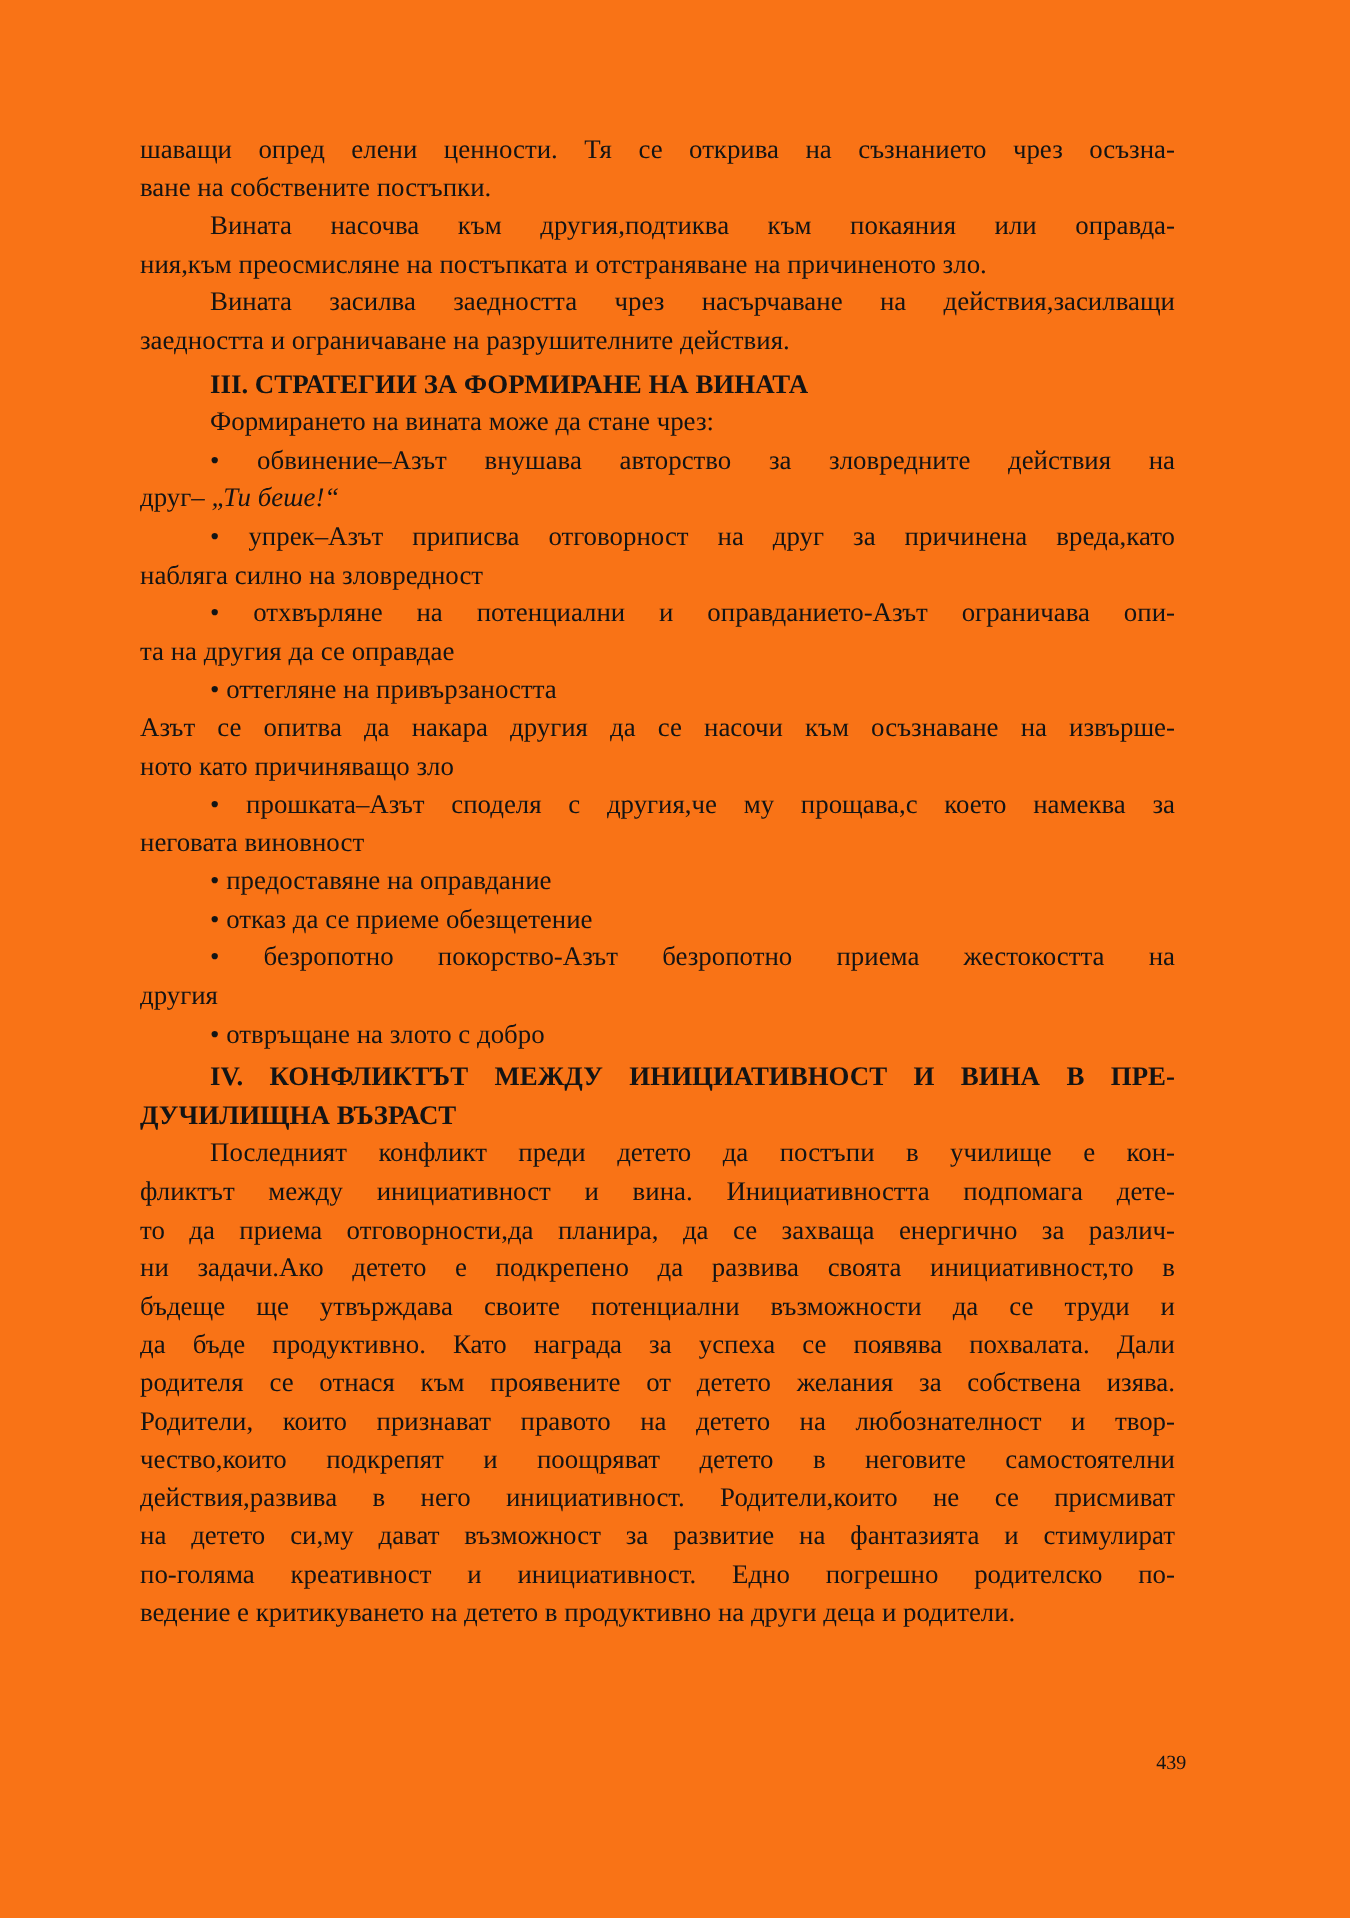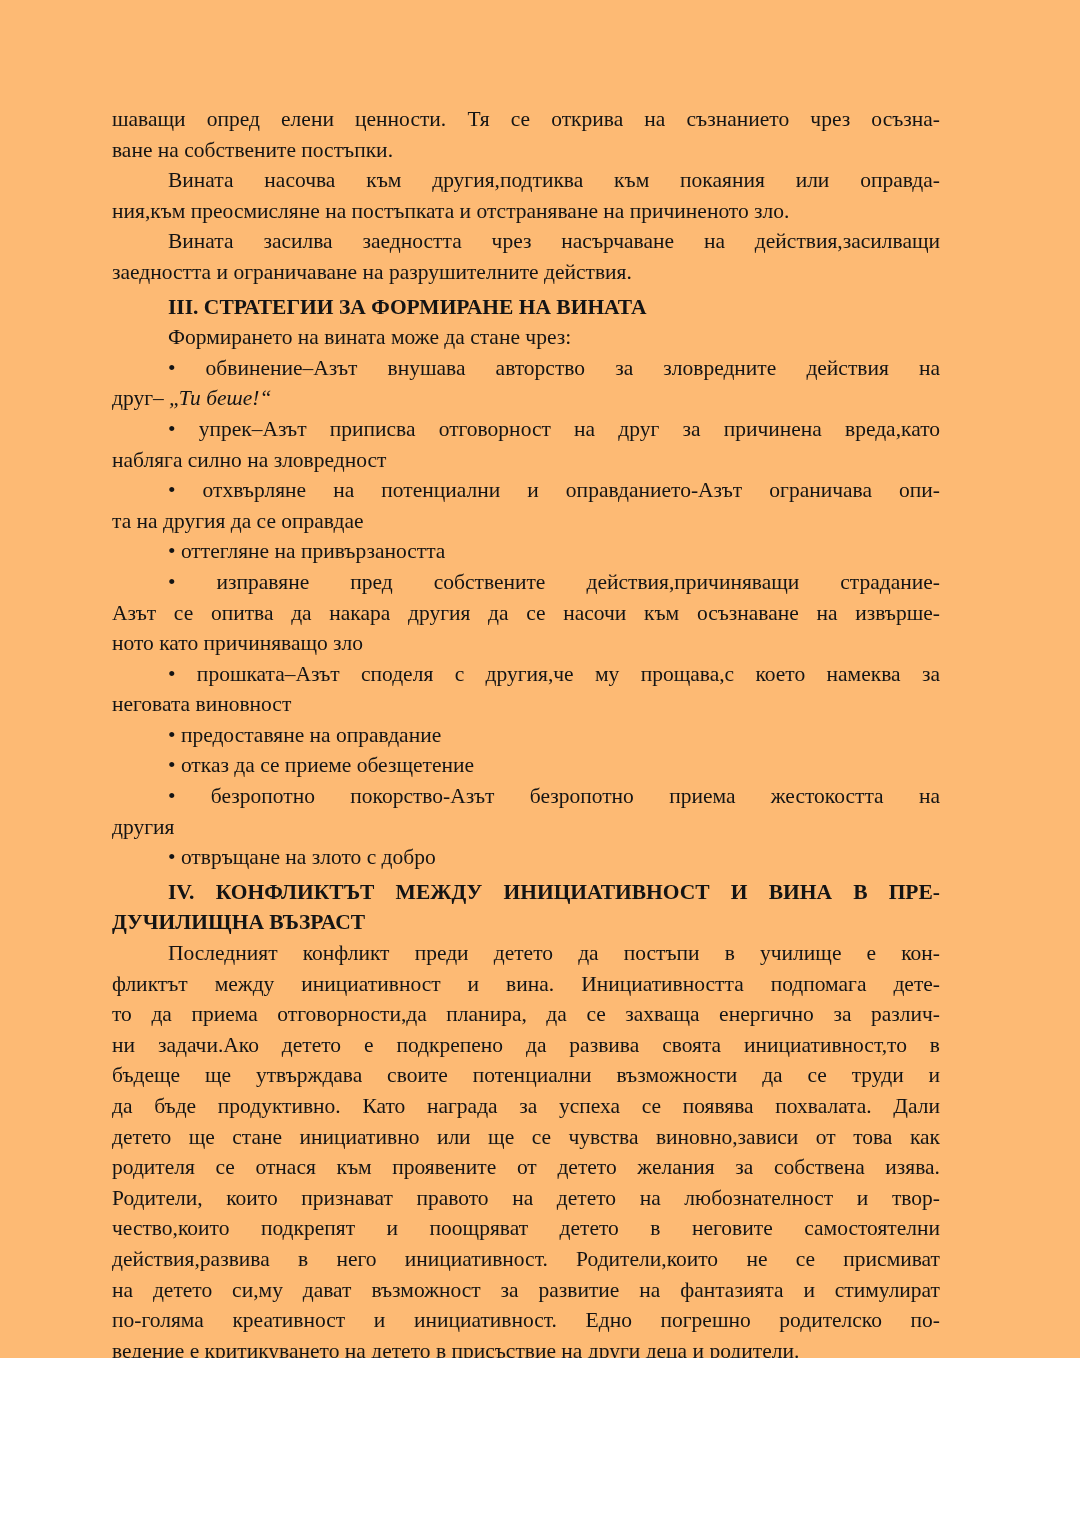--- a/index.html
+++ b/index.html
@@ -3,22 +3,22 @@
 <meta charset="utf-8">
 <style>
   html, body {
     margin: 0;
     padding: 0;
     background: #ffffff;
   }
   .page {
     position: relative;
     width: 1080px;
-    height: 1358px;
-    background: #fdba74;
+    height: 1534px;
+    background: #f97316;
     font-family: "Liberation Serif", "DejaVu Serif", serif;
     color: #141414;
     overflow: hidden;
   }
   .text-column {
     position: absolute;
     left: 112px;
     top: 104px;
     width: 828px;
   }
@@ -87,21 +87,20 @@
         <div class="line">набляга силно на зловредност</div>
       </div>
       <div class="block paragraph">
         <div class="line first justify">• отхвърляне на потенциални и оправданието-Азът ограничава опи-</div>
         <div class="line">та на другия да се оправдае</div>
       </div>
       <div class="block paragraph">
         <div class="line first">• оттегляне на привързаността</div>
       </div>
       <div class="block paragraph">
-        <div class="line first justify">• изправяне пред собствените действия,причиняващи страдание-</div>
         <div class="line justify">Азът се опитва да накара другия да се насочи към осъзнаване на извърше-</div>
         <div class="line">ното като причиняващо зло</div>
       </div>
       <div class="block paragraph">
         <div class="line first justify">• прошката–Азът споделя с другия,че му прощава,с което намеква за</div>
         <div class="line">неговата виновност</div>
       </div>
       <div class="block paragraph">
         <div class="line first">• предоставяне на оправдание</div>
       </div>
@@ -119,24 +118,23 @@
         <div class="line first justify">IV. КОНФЛИКТЪТ МЕЖДУ ИНИЦИАТИВНОСТ И ВИНА В ПРЕ-</div>
         <div class="line">ДУЧИЛИЩНА ВЪЗРАСТ</div>
       </div>
       <div class="block paragraph">
         <div class="line first justify">Последният конфликт преди детето да постъпи в училище е кон-</div>
         <div class="line justify">фликтът между инициативност и вина. Инициативността подпомага дете-</div>
         <div class="line justify">то да приема отговорности,да планира, да се захваща енергично за различ-</div>
         <div class="line justify">ни задачи.Ако детето е подкрепено да развива своята инициативност,то в</div>
         <div class="line justify">бъдеще ще утвърждава своите потенциални възможности да се труди и</div>
         <div class="line justify">да бъде продуктивно. Като награда за успеха се появява похвалата. Дали</div>
-        <div class="line justify">детето ще стане инициативно или ще се чувства виновно,зависи от това как</div>
         <div class="line justify">родителя се отнася към проявените от детето желания за собствена изява.</div>
         <div class="line justify">Родители, които признават правото на детето на любознателност и твор-</div>
         <div class="line justify">чество,които подкрепят и поощряват детето в неговите самостоятелни</div>
         <div class="line justify">действия,развива в него инициативност. Родители,които не се присмиват</div>
         <div class="line justify">на детето си,му дават възможност за развитие на фантазията и стимулират</div>
         <div class="line justify">по-голяма креативност и инициативност. Едно погрешно родителско по-</div>
-        <div class="line">ведение е критикуването на детето в присъствие на други деца и родители.</div>
+        <div class="line">ведение е критикуването на детето в продуктивно на други деца и родители.</div>
       </div>
     </div>
   <div class="page-number">439</div>
 </div>
 
 </body></html>

